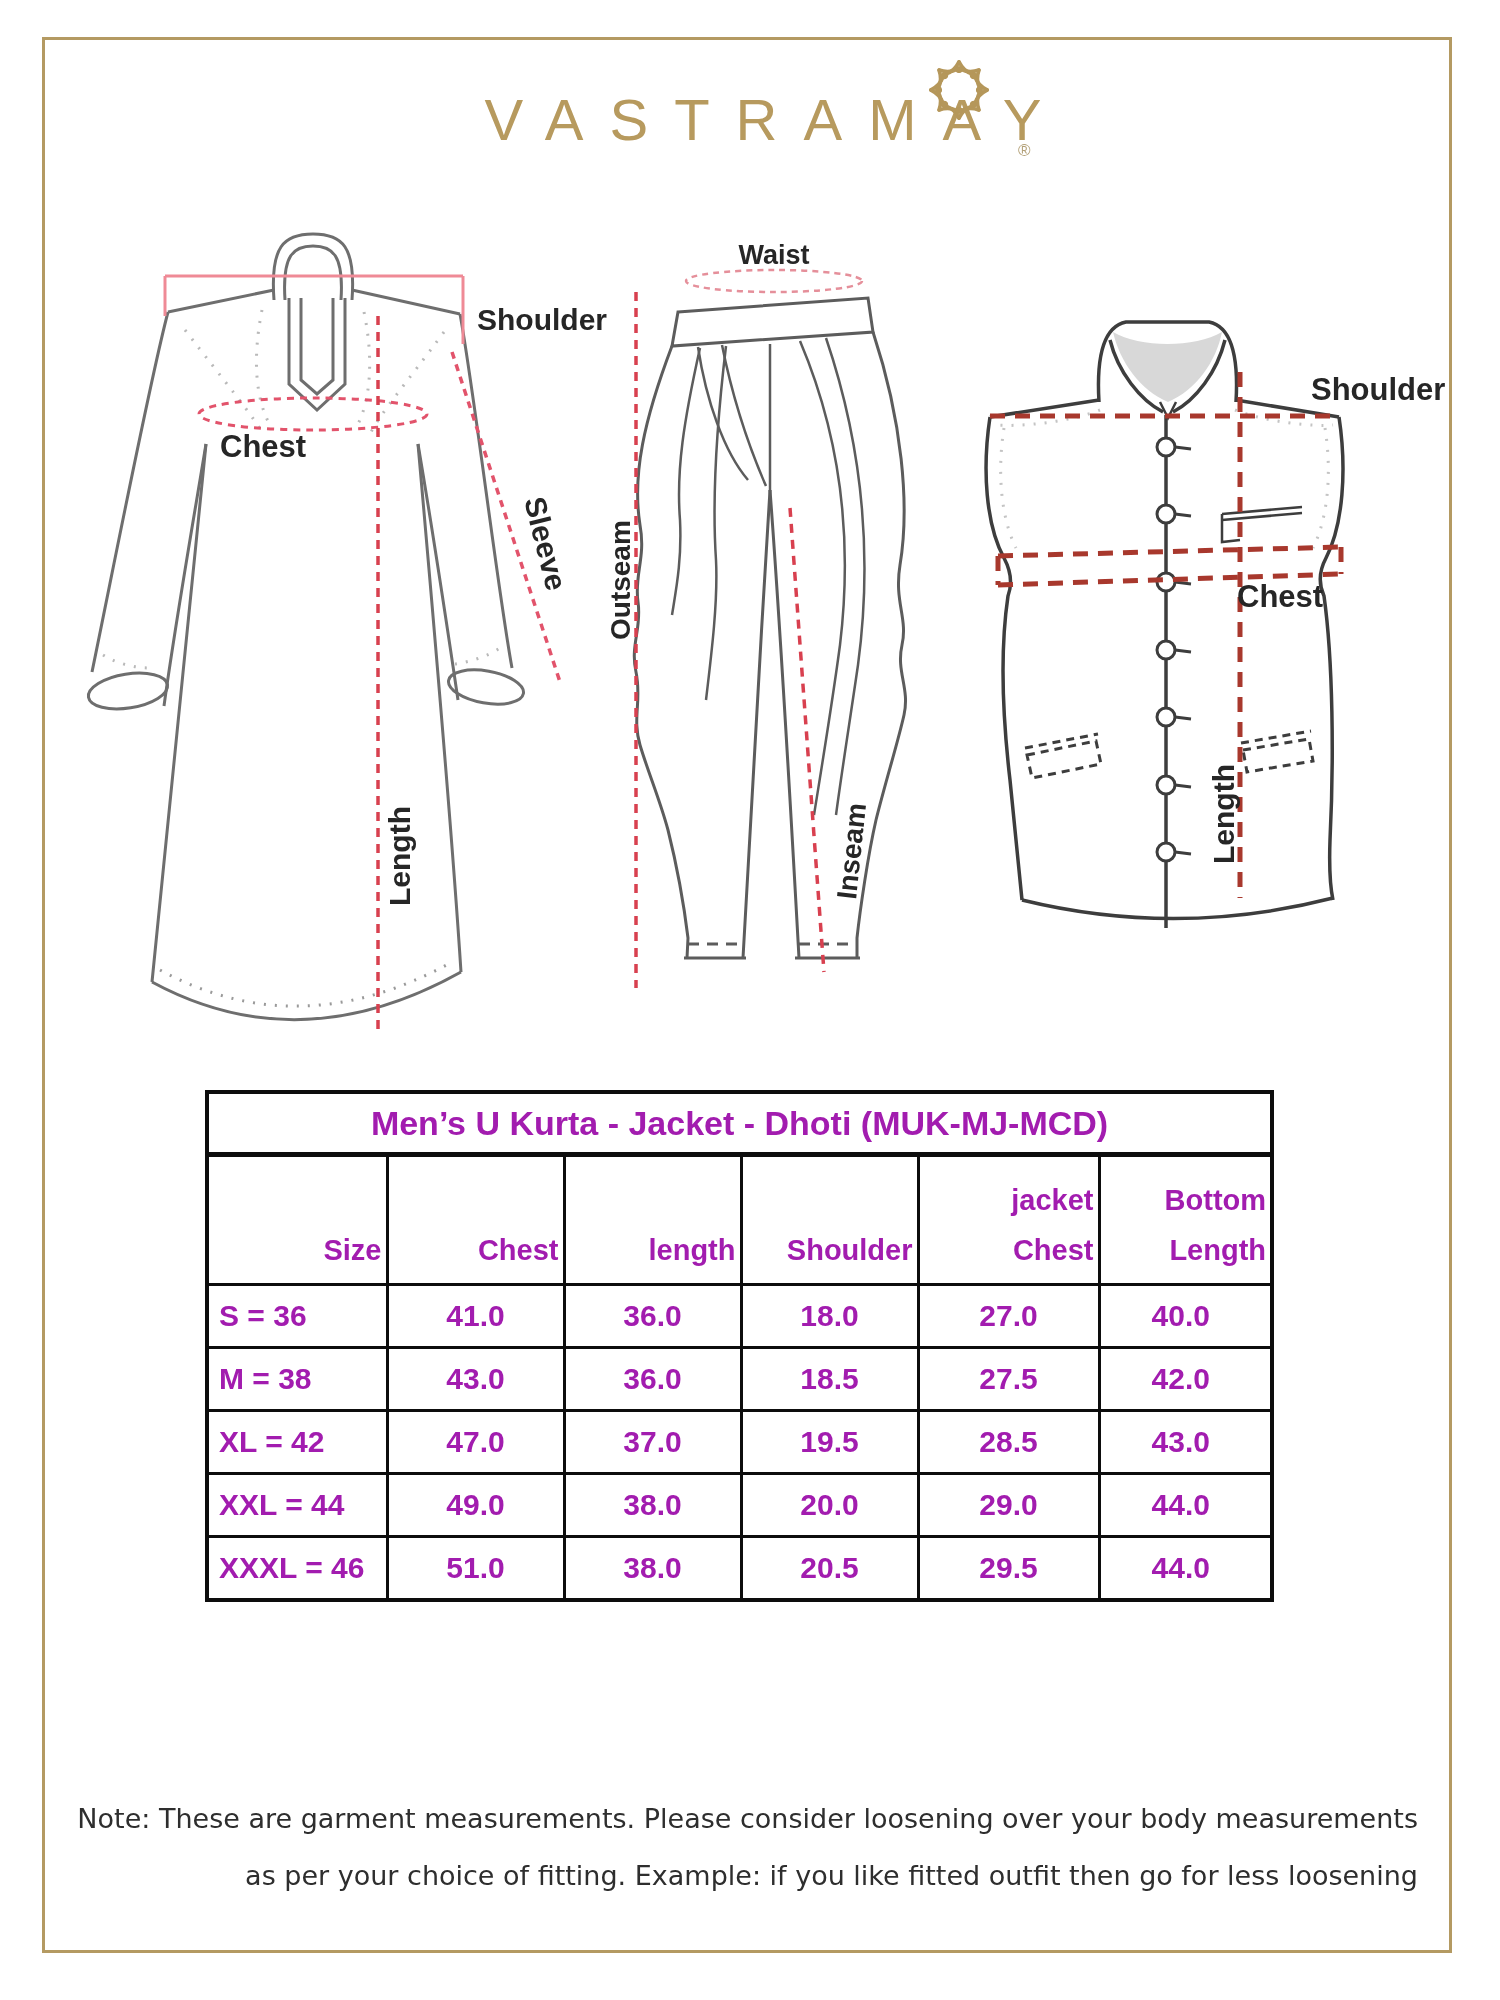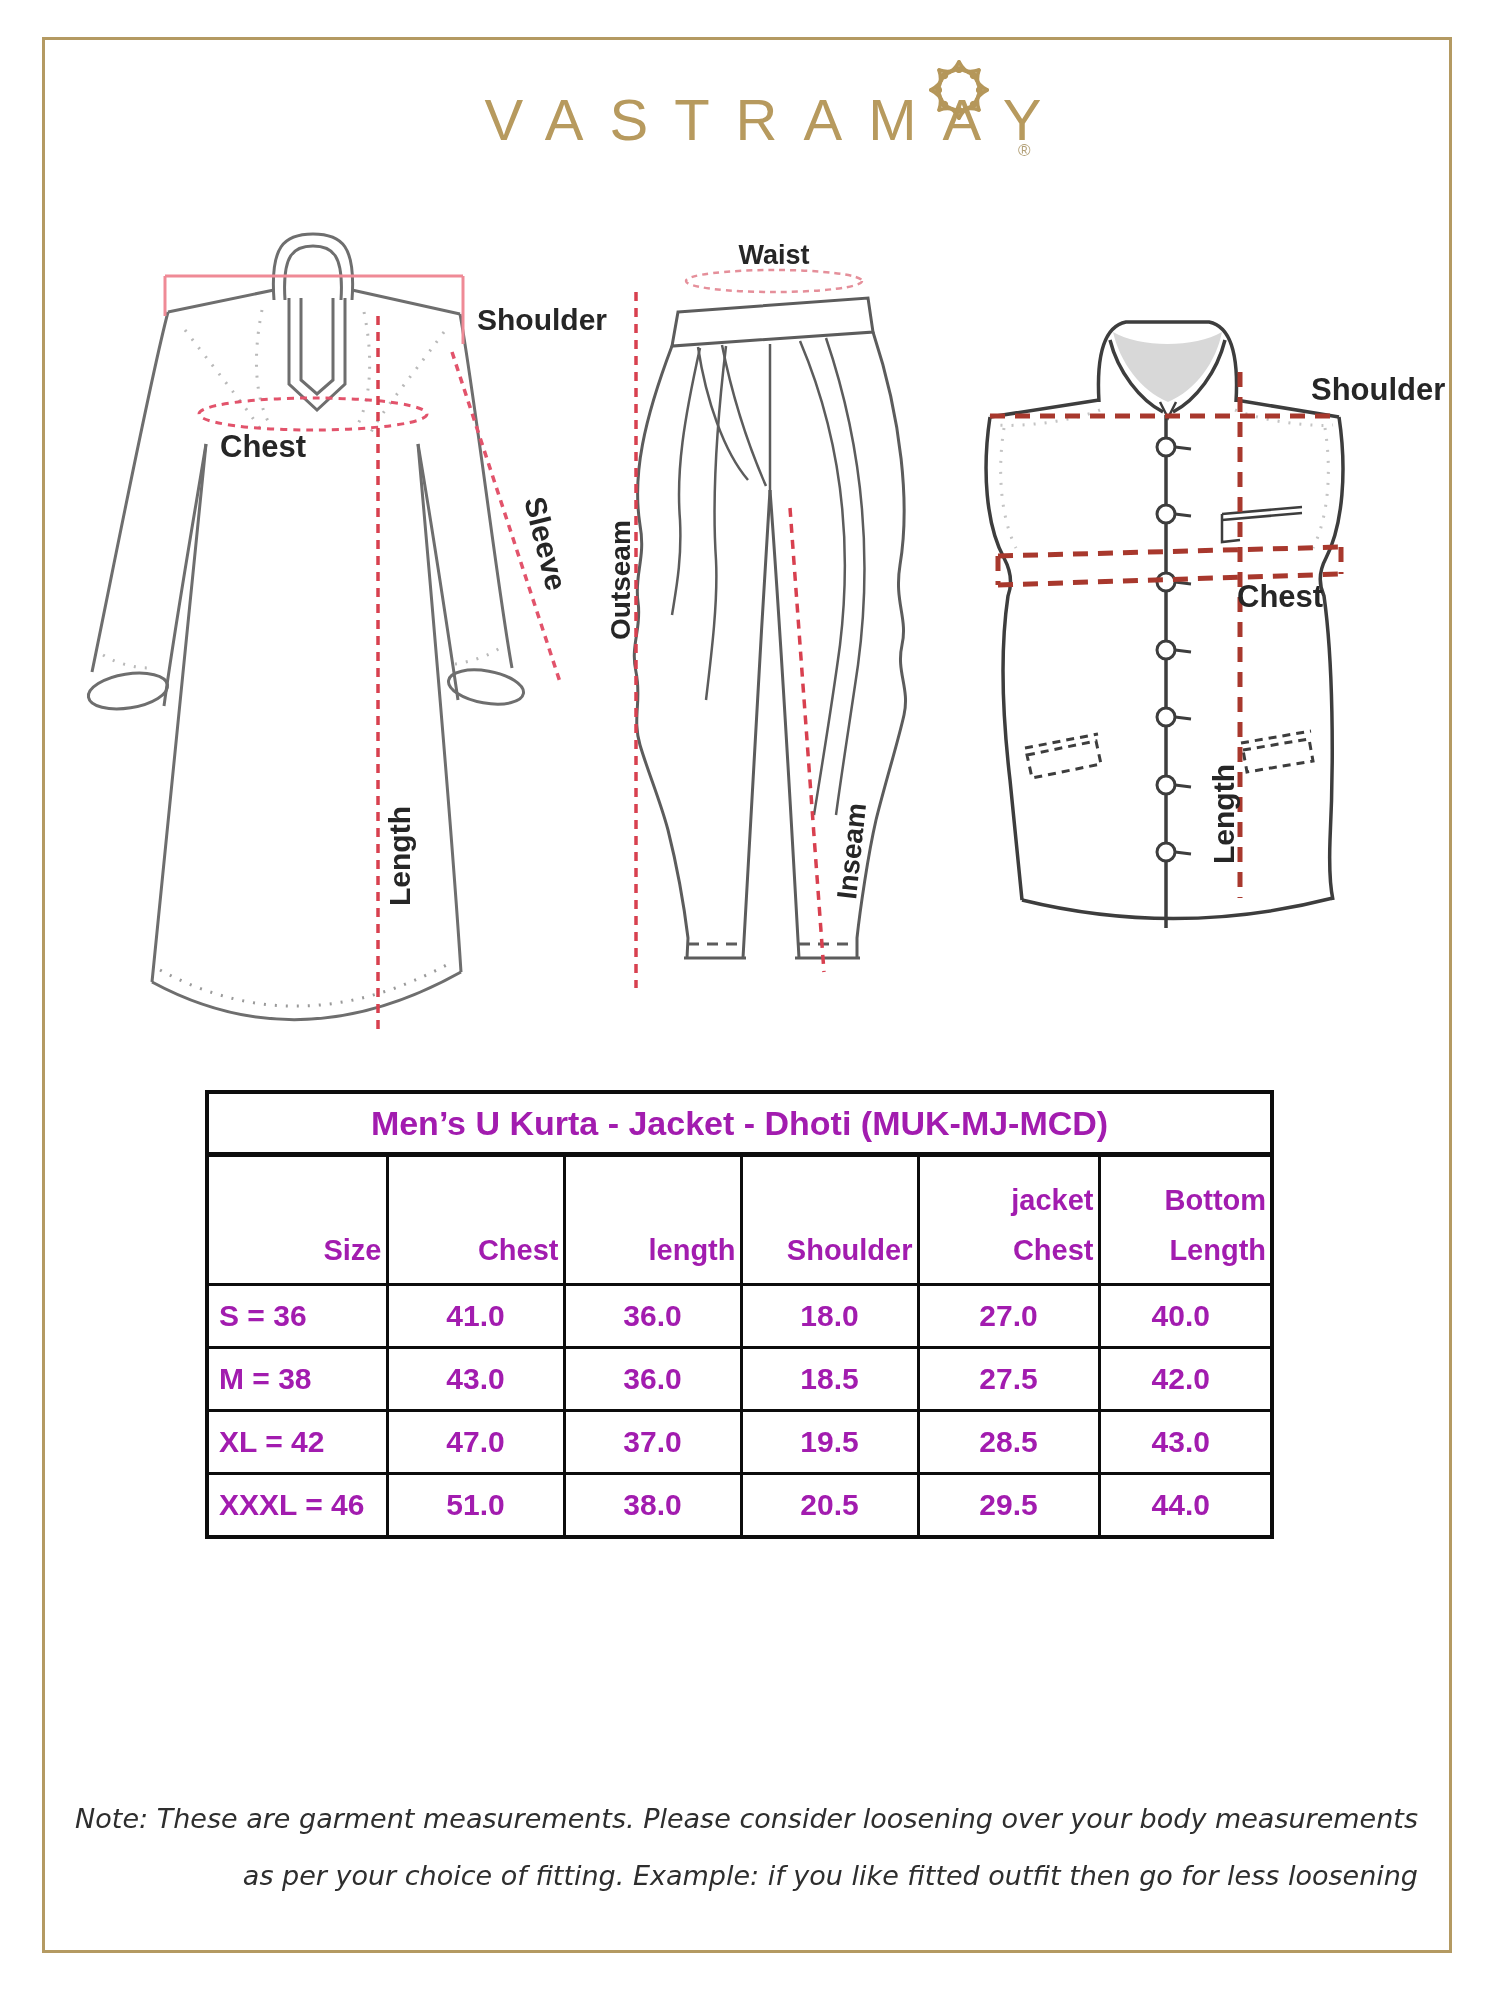--- a/index.html
+++ b/index.html
@@ -16,21 +16,21 @@
   table.size-chart{position:absolute;left:205px;top:1090px;width:1068px;border-collapse:collapse;table-layout:fixed;border:4px solid #0d0d0d;font-weight:bold;color:#a21caf;}
   table.size-chart td,table.size-chart th{border:3px solid #0d0d0d;overflow:hidden;}
   tr.trow td{height:56px;text-align:center;font-size:34px;border-bottom-width:5px;}
   tr.srow td{height:60px;text-align:center;font-size:22px;border-bottom-width:5px;}
   tr.hrow th{height:118px;vertical-align:bottom;text-align:right;font-size:29px;line-height:50px;padding:0 4px 8px 4px;font-weight:bold;}
   tr.drow td{height:58px;font-size:30px;text-align:center;vertical-align:middle;}
   tr.drow td.c-size{text-align:left;padding-left:10px;}
   tr.drow td.c-blen{text-align:center;padding-right:10px;}
   
   .note{position:absolute;left:66px;top:1790px;width:1352px;text-align:right;font-family:"DejaVu Sans",sans-serif;font-size:27px;line-height:57px;color:#2e2e2e;}
-  .note div{white-space:nowrap;font-style:italic;}
+  .note div{white-space:nowrap;}
 </style>
 </head>
 <body>
 
 <div class="frame"></div>
 
 <div class="wordmark">VASTRAMAY</div>
 
 <svg class="logo-icon" viewBox="0 0 100 104">
   <defs>
@@ -237,20 +237,28 @@
   </tr>
   <tr class="drow">
     <td class="c-size">XL = 42</td>
     <td>47.0</td>
     <td>37.0</td>
     <td>19.5</td>
     <td>28.5</td>
     <td class="c-blen">43.0</td>
   </tr>
   <tr class="drow">
+    <td class="c-size">XXL = 44</td>
+    <td>49.0</td>
+    <td>38.0</td>
+    <td>20.0</td>
+    <td>29.0</td>
+    <td class="c-blen">44.0</td>
+  </tr>
+  <tr class="drow">
     <td class="c-size">XXXL = 46</td>
     <td>51.0</td>
     <td>38.0</td>
     <td>20.5</td>
     <td>29.5</td>
     <td class="c-blen">44.0</td>
   </tr>
 </tbody>
   </table>
 

